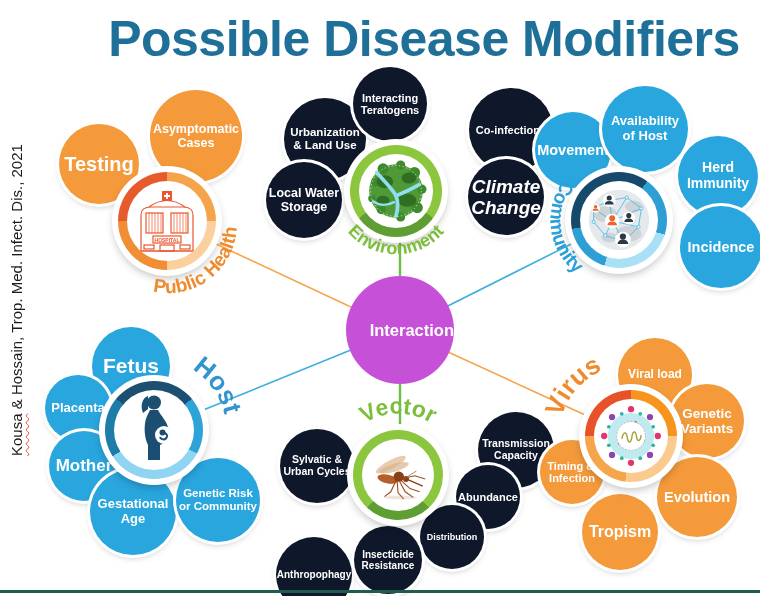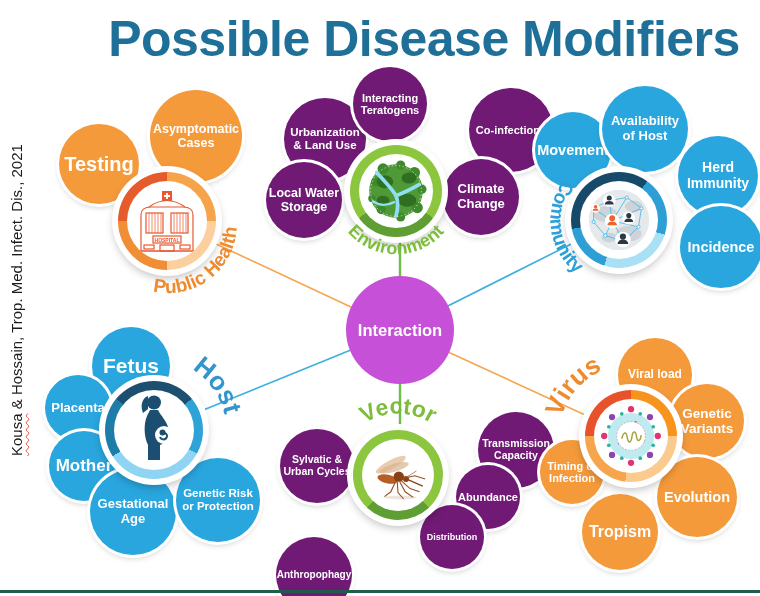--- a/index.html
+++ b/index.html
@@ -11,36 +11,36 @@
             white-space:nowrap;font-size:15px;color:#1c1c1c;z-index:5;}
   .citation .misspelled{text-decoration-line:underline;text-decoration-style:wavy;
             text-decoration-color:#e74c3c;text-decoration-thickness:1px;text-underline-offset:3px;}
   svg.lines,svg.labels{position:absolute;left:0;top:0;pointer-events:none;}
   svg.lines{z-index:1;}
   svg.labels{z-index:6;}
   .sat{position:absolute;border-radius:50%;display:flex;align-items:center;justify-content:center;
        text-align:center;color:#fff;font-weight:bold;line-height:1.12;z-index:2;padding:2px;
        box-sizing:border-box;box-shadow:0 0 0 3px #fff,0 3px 6px rgba(0,0,0,.22);}
   .sat.orange{background:#f49a3b;}
-  .sat.green{background:#701a75;}
+  .sat.green{background:#0f172a;}
   .sat.blue{background:#29a6de;}
   .hub{position:absolute;border-radius:50%;background:#fff;z-index:3;
        box-shadow:0 0 0 2px #fff,0 4px 9px rgba(0,0,0,.25);}
   .hub .ring{position:absolute;inset:4px;border-radius:50%;}
   .hub .inner{position:absolute;inset:13px;border-radius:50%;background:#fff;overflow:hidden;
               display:flex;align-items:center;justify-content:center;}
   .hub .inner svg{width:100%;height:100%;}
   .ring-ph{background:conic-gradient(#f6a44c 0 25%,#fbd09e 25% 50%,#f08d35 50% 75%,#e55b2b 75% 100%);}
   .ring-env{background:conic-gradient(#8cc63e 0 35%,#5f9e33 35% 65%,#8cc63e 65% 100%);}
   .ring-comm{background:conic-gradient(#17496b 0 10%,#2e9fd4 10% 30%,#a8e0f6 30% 55%,#2e9fd4 55% 72%,#17496b 72% 100%);}
   .ring-host{background:conic-gradient(#1c4f70 0 14%,#2ea3d8 14% 33%,#8fd4f2 33% 66%,#1e7ca8 66% 86%,#1c4f70 86% 100%);}
   .ring-vec{background:conic-gradient(#8cc63e 0 38%,#5f9e33 38% 62%,#8cc63e 62% 100%);}
   .ring-vir{background:conic-gradient(#f7941e 0 25%,#fbca8e 25% 52%,#f5a54c 52% 75%,#e8522a 75% 100%);}
   .center-node{position:absolute;left:346px;top:276px;width:108px;height:108px;border-radius:50%;
-       background:#c750d8;color:#fff;display:flex;flex-direction:column;align-items:center;
+       background:#c750d8;color:#fff;display:flex;flex-direction:column;align-items:flex-end;
        justify-content:center;text-align:center;font-weight:bold;font-size:16.5px;line-height:1.25;z-index:4;}
   .bottom-bar{position:absolute;left:0;right:0;bottom:3px;height:3px;background:#215b4e;z-index:5;}
   .curved{font-weight:bold;}
 </style>
 </head>
 <body>
 
 <div class="canvas">
 
   <div class="title">Possible Disease Modifiers</div>
@@ -56,38 +56,39 @@
     <line x1="400" y1="360" x2="400" y2="432" stroke="#6cbe45" stroke-width="2.4"></line>
   </svg>
 
   <div class="sat orange" style="left:59px;top:124px;width:80px;height:80px;font-size:20px;">Testing</div>
   <div class="sat orange" style="left:150px;top:90px;width:92px;height:92px;font-size:12.5px;">Asymptomatic Cases</div>
 
   <div class="sat green" style="left:284px;top:98px;width:82px;height:82px;font-size:11.5px;">Urbanization &amp; Land Use</div>
   <div class="sat green" style="left:353px;top:67px;width:74px;height:74px;font-size:11px;">Interacting Teratogens</div>
   <div class="sat green" style="left:429px;top:88px;width:84px;height:84px;font-size:11px;margin-left:40px;">Co-infections</div>
   <div class="sat green" style="left:266px;top:162px;width:76px;height:76px;font-size:12.5px;">Local Water Storage</div>
-  <div class="sat green" style="left:443px;top:159px;width:76px;height:76px;font-size:13px;">Climate Change</div>
+  <div class="sat green" style="left:468px;top:159px;width:76px;height:76px;font-size:19px;font-style:italic;">Climate Change</div>
 
   <div class="sat blue" style="left:535px;top:112px;width:76px;height:76px;font-size:14.5px;">Movement</div>
   <div class="sat blue" style="left:602px;top:86px;width:86px;height:86px;font-size:13px;">Availability of Host</div>
   <div class="sat blue" style="left:678px;top:136px;width:80px;height:80px;font-size:14px;">Herd Immunity</div>
   <div class="sat blue" style="left:680px;top:206px;width:82px;height:82px;font-size:14.5px;">Incidence</div>
 
   <div class="sat blue" style="left:92px;top:327px;width:78px;height:78px;font-size:21px;">Fetus</div>
   <div class="sat blue" style="left:45px;top:375px;width:66px;height:66px;font-size:13px;">Placenta</div>
   <div class="sat blue" style="left:49px;top:431px;width:70px;height:70px;font-size:17px;">Mother</div>
   <div class="sat blue" style="left:90px;top:469px;width:86px;height:86px;font-size:13px;">Gestational Age</div>
-  <div class="sat blue" style="left:176px;top:458px;width:84px;height:84px;font-size:11.5px;">Genetic Risk or Protection</div>
+  <div class="sat blue" style="left:176px;top:458px;width:84px;height:84px;font-size:11.5px;">Genetic Risk or Community</div>
 
   <div class="sat green" style="left:280px;top:429px;width:74px;height:74px;font-size:10.5px;">Sylvatic &amp; Urban Cycles</div>
   <div class="sat green" style="left:434px;top:412px;width:76px;height:76px;font-size:10.5px;margin-left:44px;">Transmission Capacity</div>
   <div class="sat green" style="left:456px;top:465px;width:64px;height:64px;font-size:11px;">Abundance</div>
   <div class="sat green" style="left:276px;top:492px;width:76px;height:76px;font-size:10px;margin-top:45px;">Anthropophagy</div>
   <div class="sat green" style="left:420px;top:505px;width:64px;height:64px;font-size:9px;">Distribution</div>
+  <div class="sat green" style="left:354px;top:526px;width:68px;height:68px;font-size:10px;">Insecticide Resistance</div>
 
   <div class="sat orange" style="left:618px;top:338px;width:74px;height:74px;font-size:12px;">Viral load</div>
   <div class="sat orange" style="left:670px;top:384px;width:74px;height:74px;font-size:13.5px;">Genetic Variants</div>
   <div class="sat orange" style="left:540px;top:440px;width:64px;height:64px;font-size:11px;">Timing of Infection</div>
   <div class="sat orange" style="left:657px;top:457px;width:80px;height:80px;font-size:14.5px;">Evolution</div>
   <div class="sat orange" style="left:582px;top:494px;width:76px;height:76px;font-size:16px;">Tropism</div>
 
   <div class="hub" style="left:114px;top:168px;width:106px;height:106px;">
     <div class="ring ring-ph"></div>
     <div class="inner">

